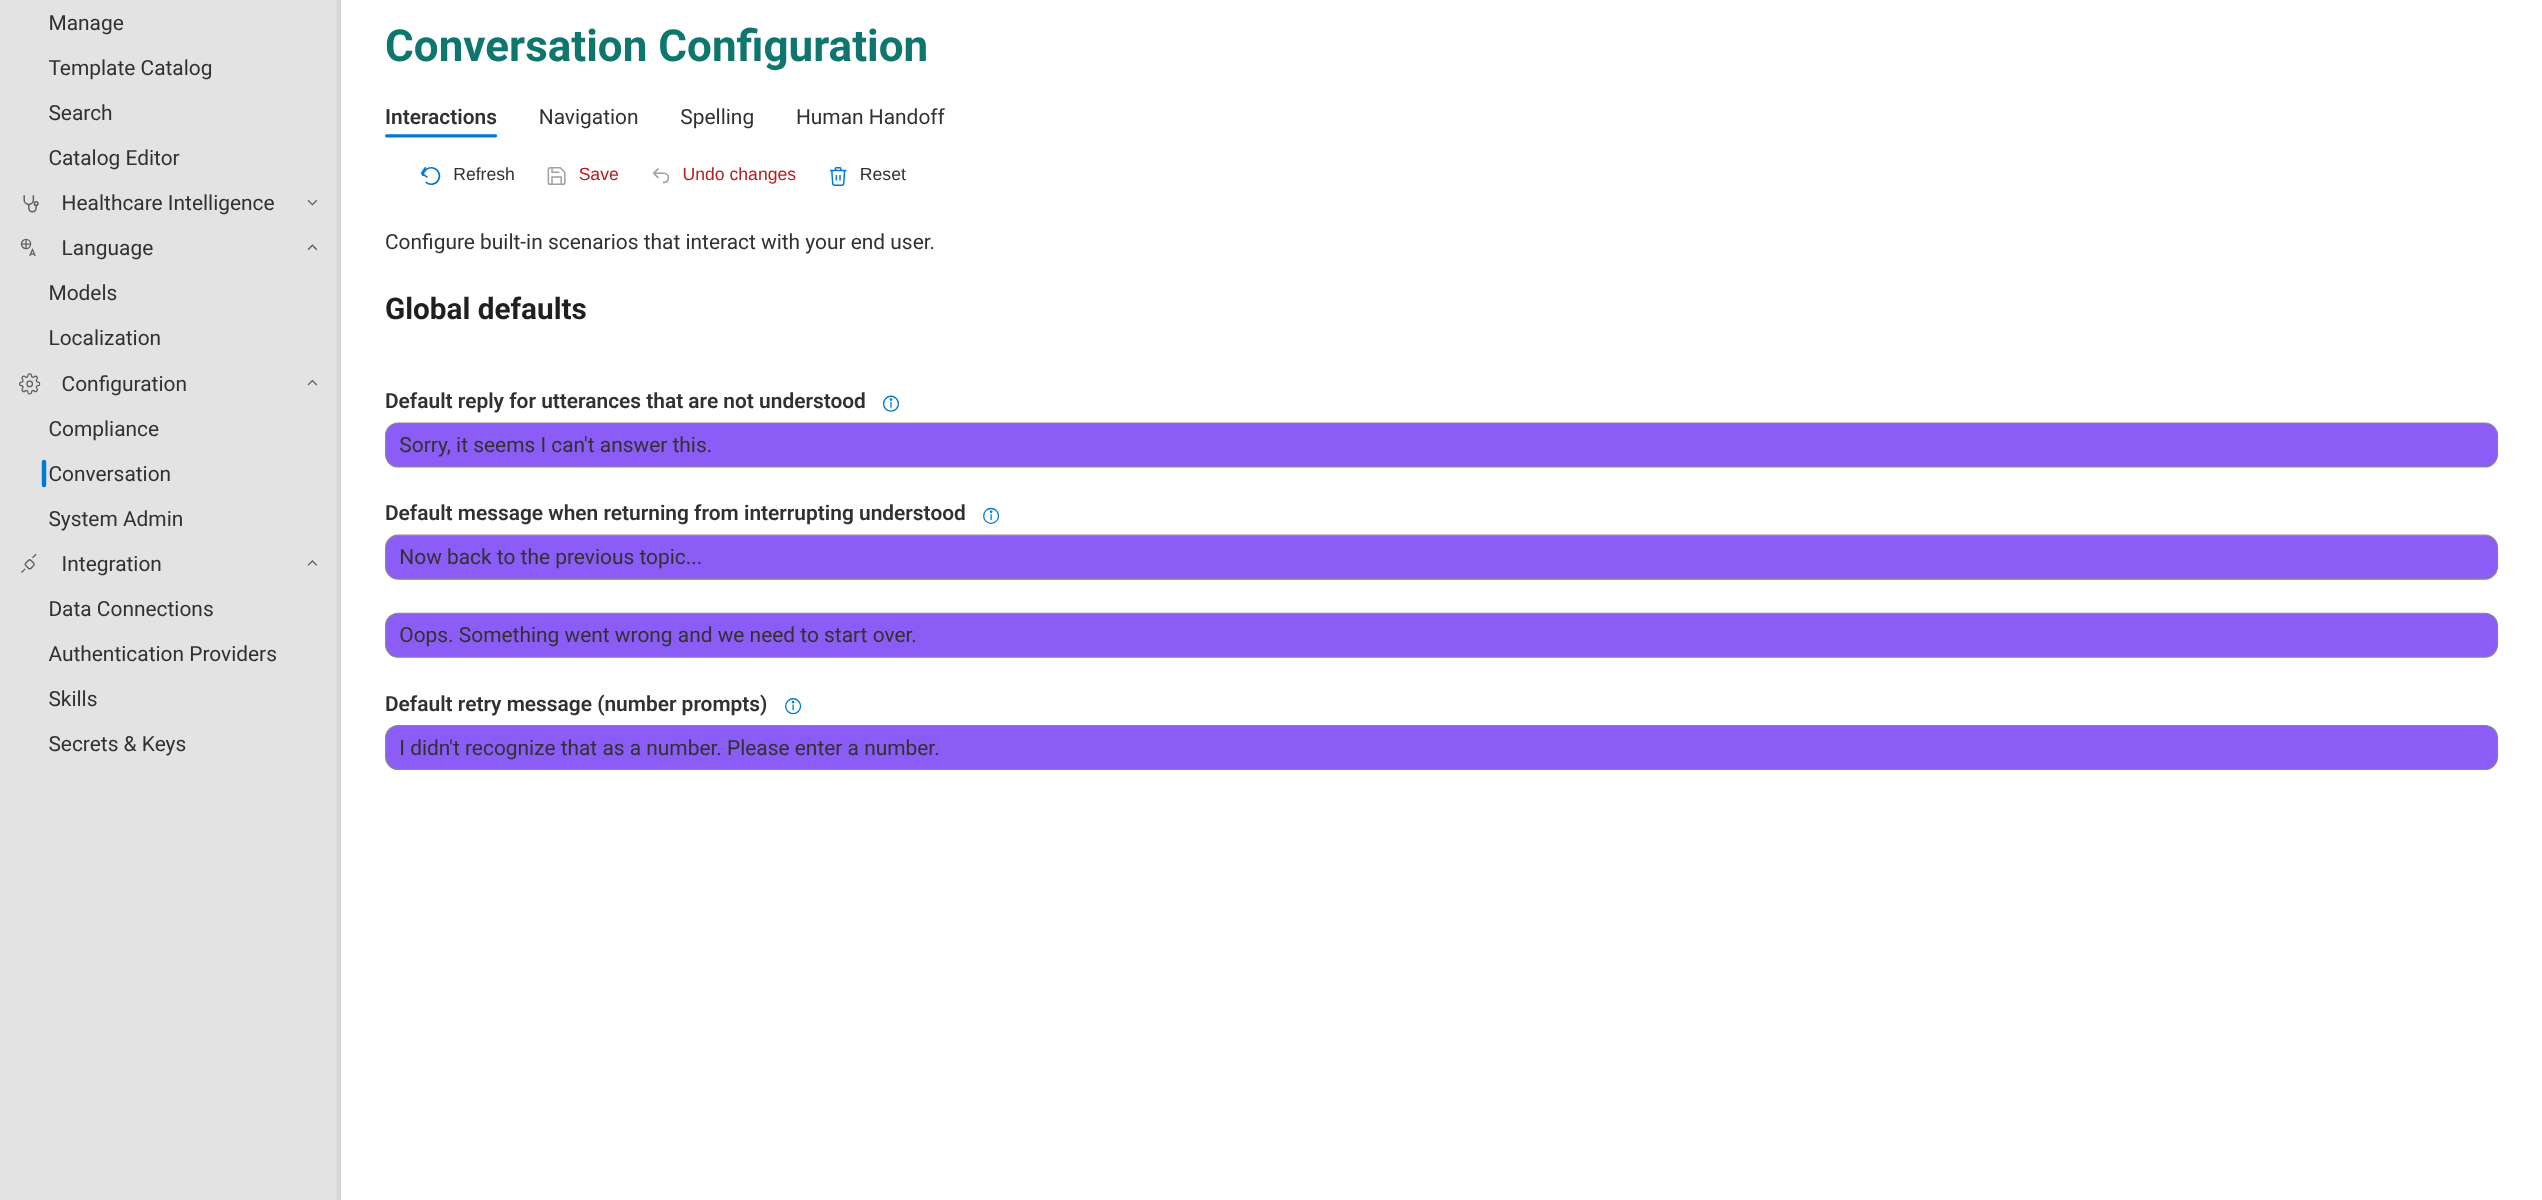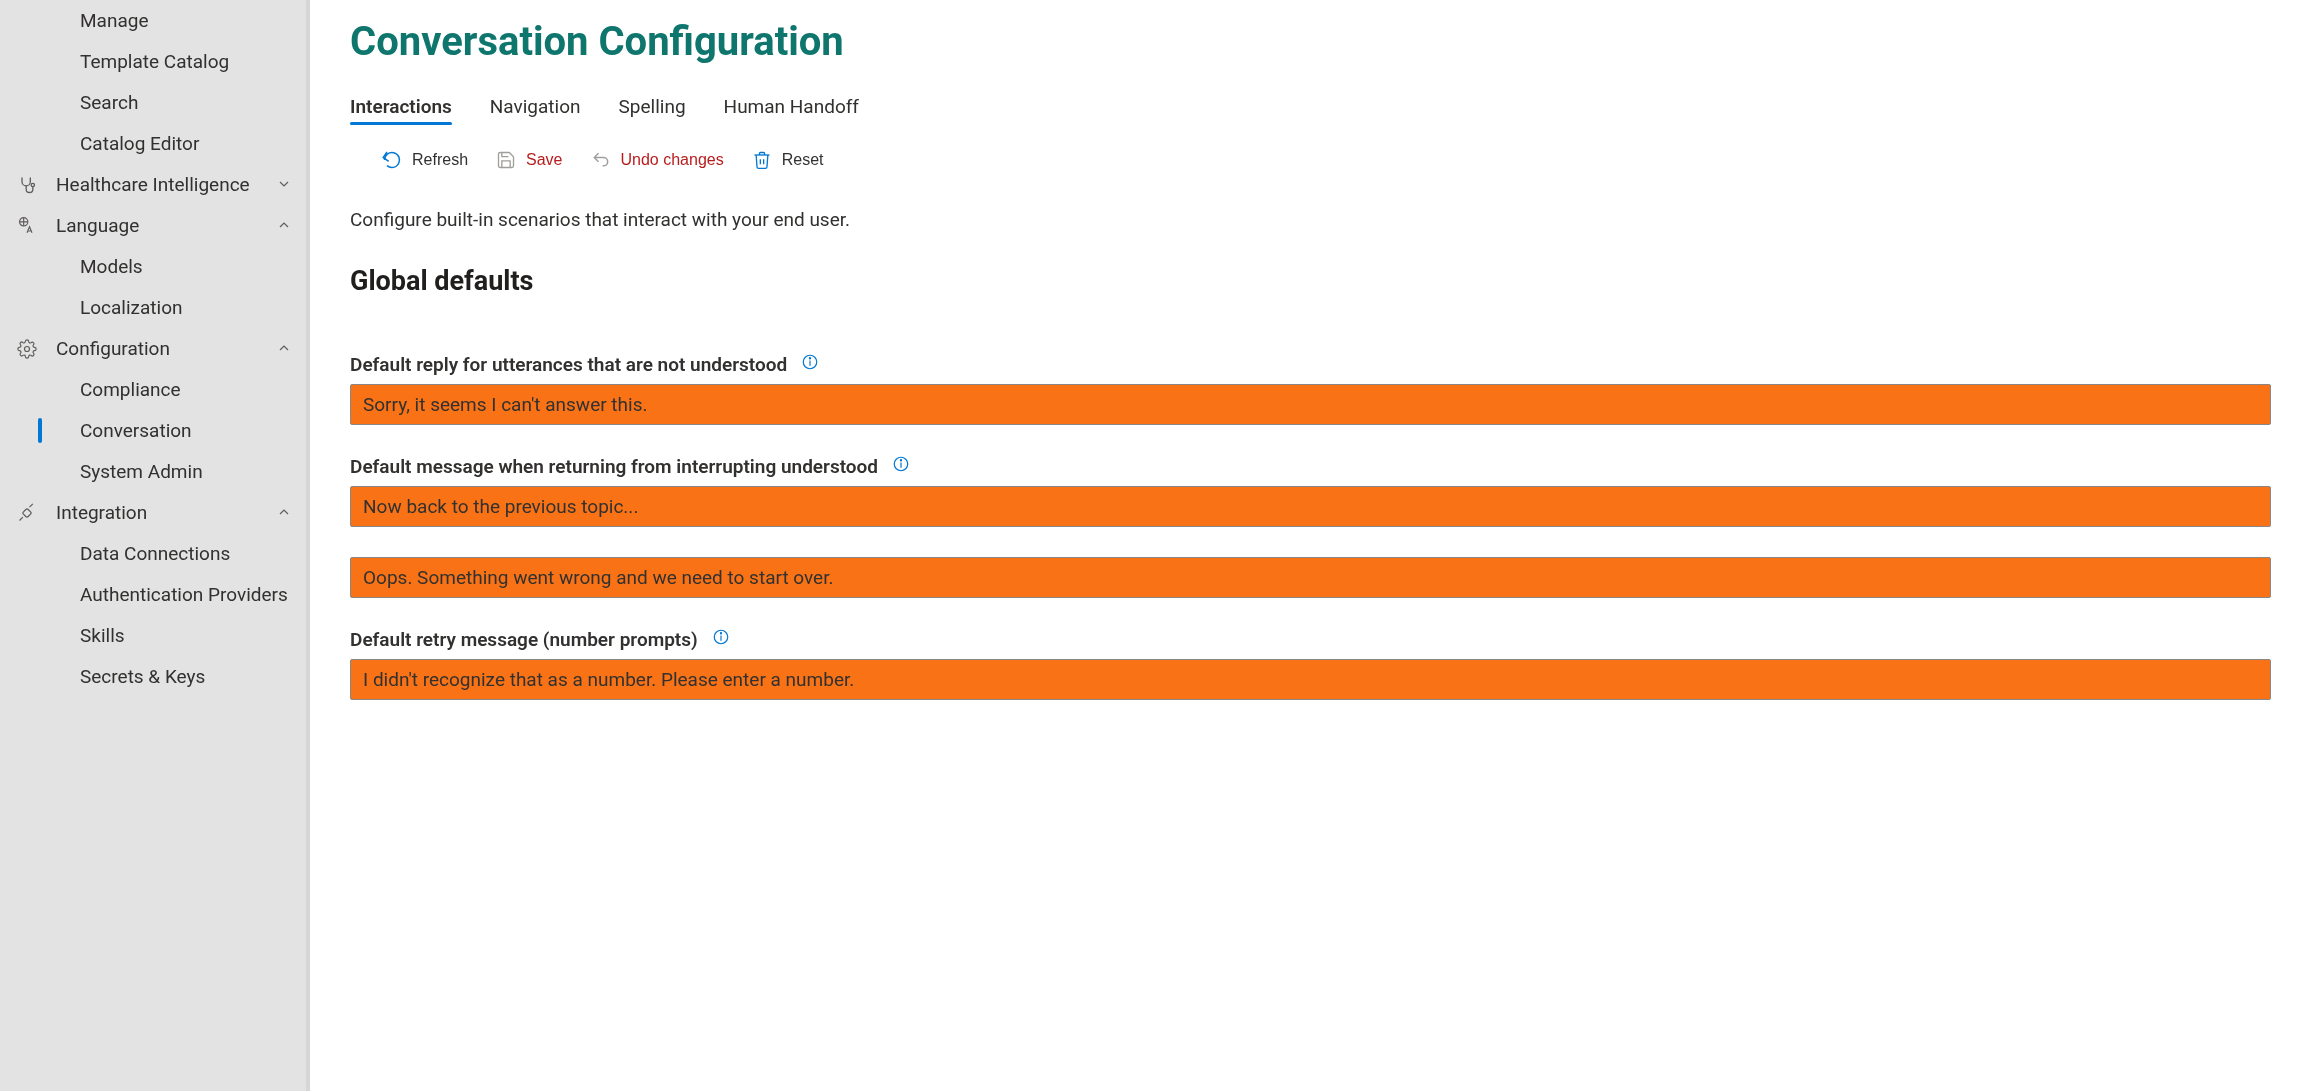--- a/index.html
+++ b/index.html
@@ -51,21 +51,21 @@
   }
   .nav-group-header .group-label {
     flex: 1 1 auto;
   }
   .nav-group-header .chevron {
     width: 18px;
     height: 18px;
     color: #605e5c;
   }
   .nav-item {
-    padding-left: 80px;
+    padding-left: 44px;
     position: relative;
   }
   .nav-item.active {
     background: #e3e3e3;
   }
   .nav-item.active::before {
     content: "";
     position: absolute;
     left: 38px;
     top: 8px;
@@ -156,44 +156,44 @@
     font-weight: 700;
     margin-bottom: 56px;
     color: #201f1e;
   }
 
   .field {
     margin-bottom: 30px;
   }
   .field-label-row {
     display: flex;
-    align-items: flex-start;
+    align-items: flex-end;
     gap: 14px;
     margin-bottom: 8px;
   }
   .field-label {
     font-size: 19px;
     font-weight: 600;
     color: #323130;
   }
   .info-icon {
     width: 18px; height: 18px;
     color: #0078d4;
     display:inline-flex; align-items:center; justify-content:center;
     cursor: pointer;
   }
   .text-input {
     width: 100%;
     font-size: 19px;
     font-family: inherit;
     padding: 8px 12px;
     border: 1px solid #8a8886;
-    border-radius: 2px;
-    color: #323130;
-    background: #f97316;
+    border-radius: 12px;
+    color: #323130;
+    background: #8b5cf6;
   }
 
   
   .main::-webkit-scrollbar { width: 16px; }
   .main::-webkit-scrollbar-track { background: #f3f2f1; }
   .main::-webkit-scrollbar-thumb { background: #c8c6c4; }
 
   svg { display: block; }
 </style>
 </head>

